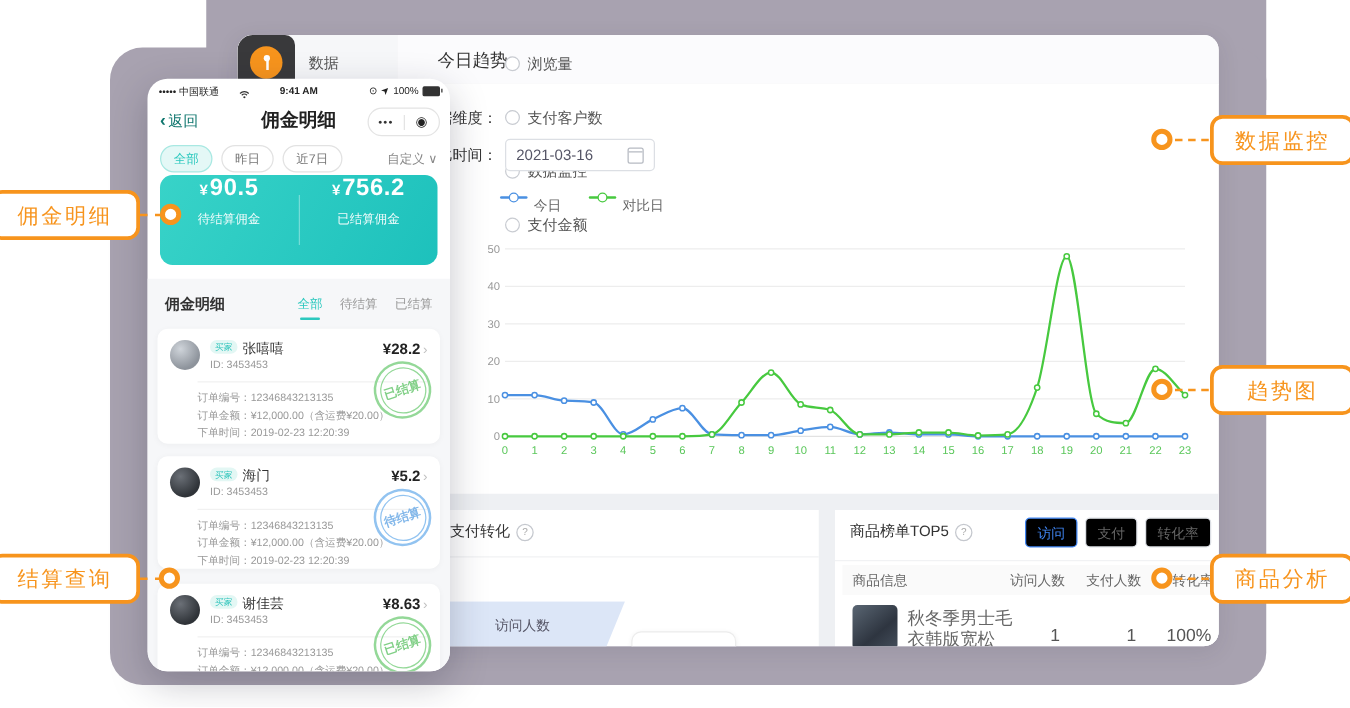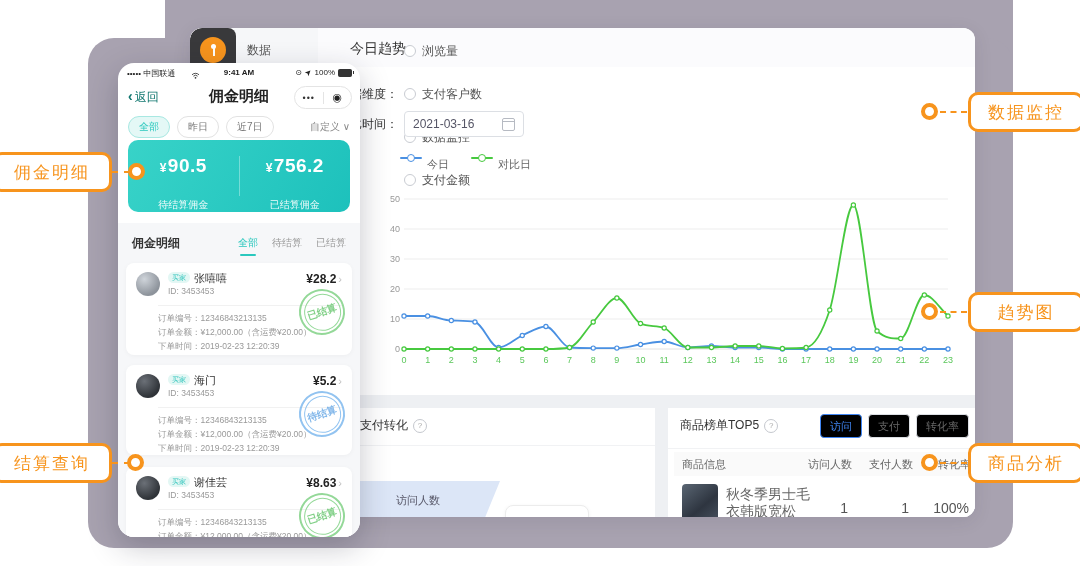--- a/index.html
+++ b/index.html
@@ -83,24 +83,24 @@
   .p-title{position:absolute;left:0;right:0;top:6px;text-align:center;font-size:15px;font-weight:bold;color:#222;}
   .capsule{position:absolute;right:8px;top:5px;width:56px;height:21px;border:1px solid #e4e4e4;border-radius:12px;background:rgba(255,255,255,.95);display:flex;align-items:center;}
   .capsule .dots{flex:1;text-align:center;font-size:9px;color:#333;letter-spacing:1px;}
   .capsule .cdiv{width:1px;height:12px;background:#e4e4e4;}
   .capsule .circ{flex:1;text-align:center;font-size:11px;color:#222;}
   .p-filters{position:absolute;left:10px;right:10px;top:53px;height:22px;display:flex;gap:7px;align-items:center;}
   .pill{height:20px;padding:0 10px;border-radius:11px;font-size:10px;display:flex;align-items:center;border:1px solid #e2e2e2;color:#777;background:#fff;}
   .pill.on{background:#e4f8f6;border-color:#a8e8e2;color:#2bc8be;}
   .p-custom{position:absolute;right:10px;top:57px;font-size:10px;color:#888;}
   .t-card{position:absolute;left:10px;top:77px;width:222px;height:72px;border-radius:10px;background:linear-gradient(120deg,#38d3c8,#1dc1bc);display:flex;}
-  .t-col{flex:1;display:flex;flex-direction:column;align-items:center;justify-content:flex-end;color:#fff;}
+  .t-col{flex:1;display:flex;flex-direction:column;align-items:center;justify-content:flex-start;color:#fff;}
   .t-amt{font-size:19px;font-weight:bold;letter-spacing:.5px;}
   .t-amt .yen{font-size:12px;font-weight:bold;margin-right:1px;}
-  .t-lbl{font-size:10px;margin-top:21px;color:rgba(255,255,255,.93);}
+  .t-lbl{font-size:10px;margin-top:6px;color:rgba(255,255,255,.93);}
   .t-div{width:1px;height:40px;background:rgba(255,255,255,.35);align-self:center;}
   .p-body{position:absolute;left:0;right:0;top:160px;bottom:0;background:#f6f7f9;}
   .sec-head{position:absolute;left:14px;right:14px;top:10px;height:18px;}
   .sec-title{position:absolute;left:0;top:2px;font-size:12px;font-weight:bold;color:#333;}
   .sec-tabs{position:absolute;right:0;top:3px;display:flex;gap:14px;font-size:10px;color:#999;}
   .sec-tab.on{color:#2bc8be;position:relative;}
   .sec-tab.on::after{content:"";position:absolute;left:2px;right:2px;bottom:-6px;height:2px;background:#2bc8be;border-radius:1px;}
   .c-card{position:absolute;left:8px;width:226px;background:#fff;border-radius:8px;box-shadow:0 1px 5px rgba(0,0,0,.04);}
   .c1{top:40px;height:92px;} .c2{top:142px;height:90px;} .c3{top:244px;height:92px;}
   .avatar{position:absolute;left:10px;top:9px;width:24px;height:24px;border-radius:50%;background:radial-gradient(circle at 35% 30%,#cfd4da,#8d939b 70%);}

